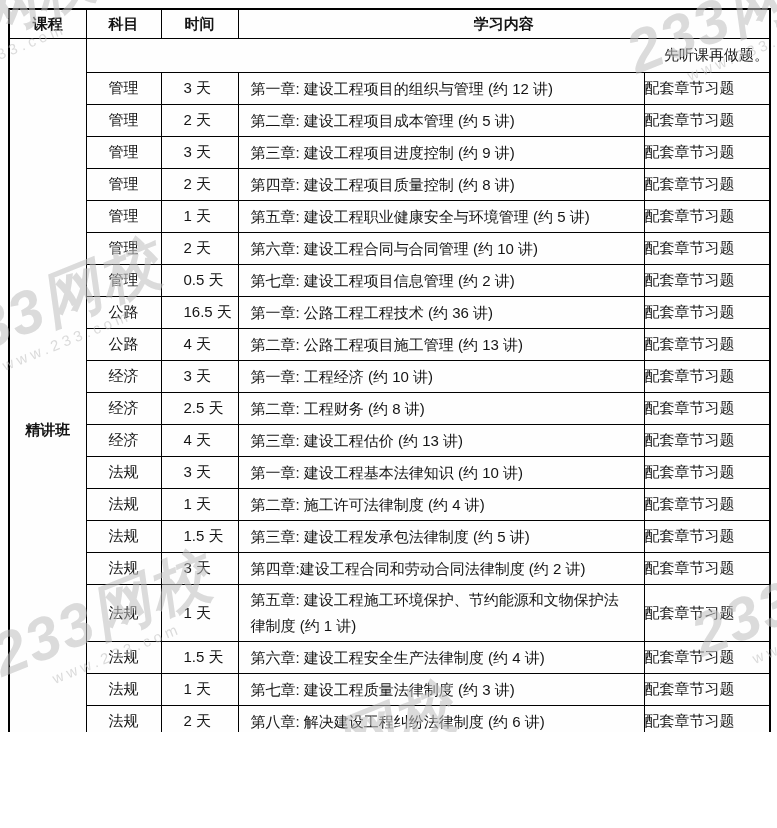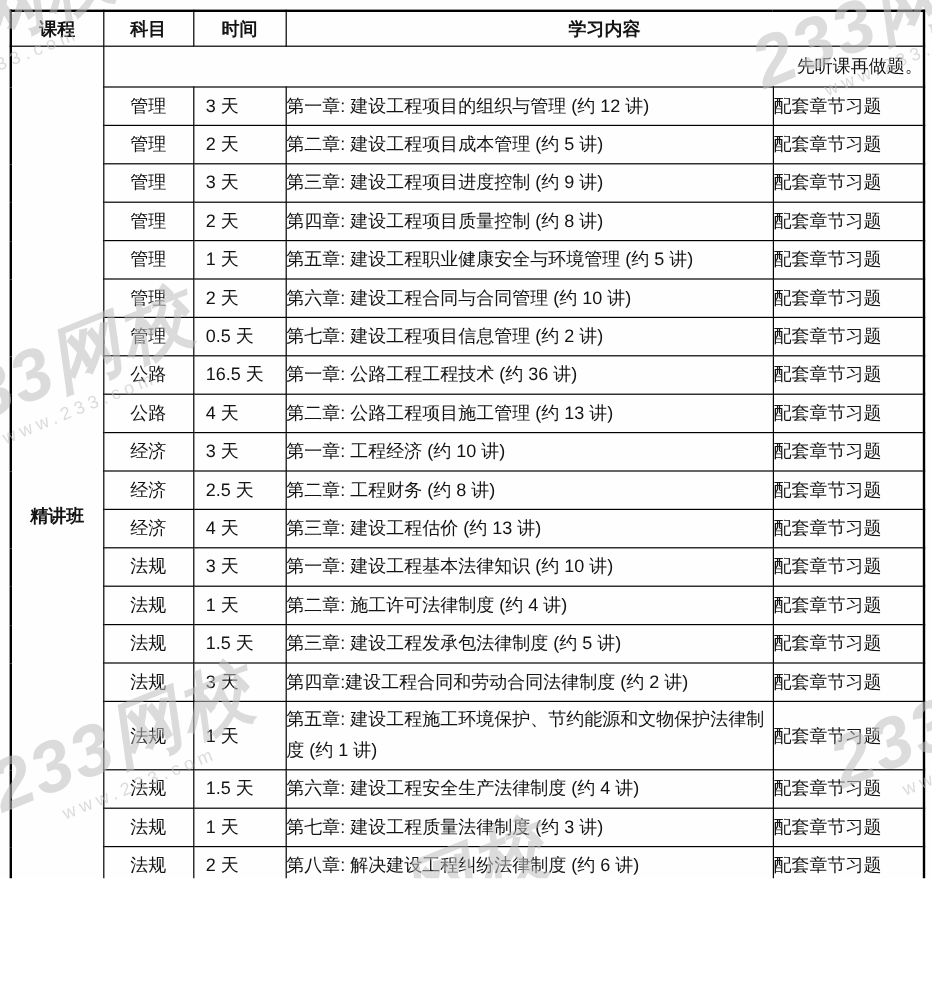--- a/index.html
+++ b/index.html
@@ -45,24 +45,24 @@
     text-align: center;
     font-weight: bold;
     font-size: 15px;
   }
   td.intro-cell {
     text-align: right;
     padding-left: 8px;
     margin-left: 43px;
   }
   td.subject-cell { text-align: center; margin-top: 48px; }
-  td.time-cell { text-align: left; padding-left: 10px; }
+  td.time-cell { text-align: left; padding-left: 22px; }
   td.chapter-cell {
     text-align: left;
-    padding: 2px 0;
+    padding: 2px 12px;
     line-height: 26px;
     margin-left: 40px;
   }
   td.exercise-cell { text-align: left; }
   td.notes-cell {
     text-align: left;
     padding-left: 10px;
     vertical-align: middle;
   }
   .notes-line { line-height: 28px; white-space: nowrap; }

